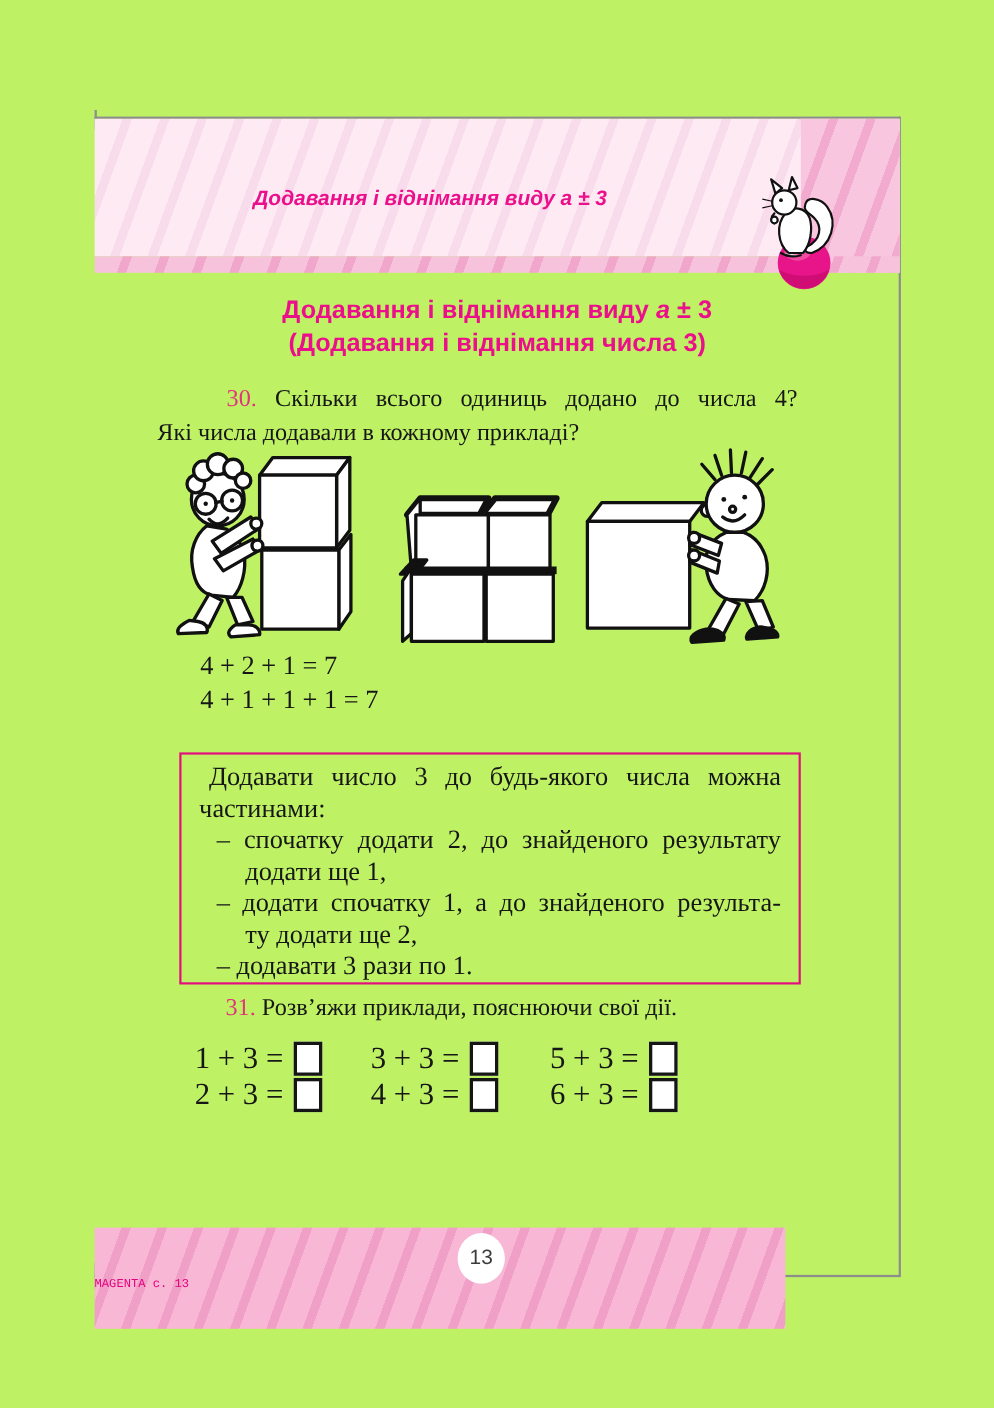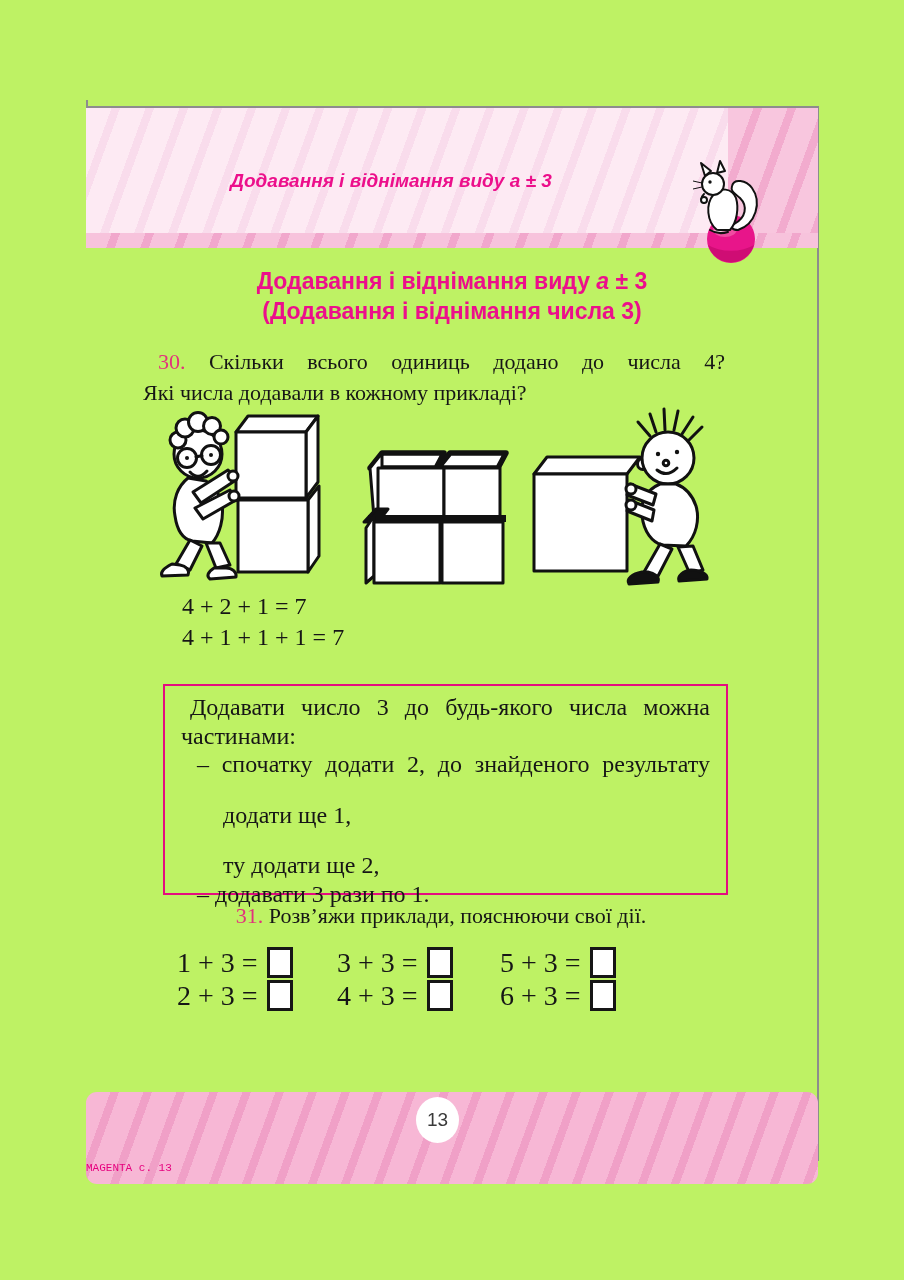--- a/index.html
+++ b/index.html
@@ -21,51 +21,51 @@
     font-family:"Liberation Sans",sans-serif;font-style:italic;font-weight:bold;
     font-size:19px;color:#ec0f8b;}
 
   
   #main-title{left:86px;top:266px;width:732px;text-align:center;
     font-family:"Liberation Sans",sans-serif;font-weight:bold;font-size:23px;
     line-height:30px;color:#ec0f8b;}
   #main-title .var{font-style:italic;}
 
   
-  .ex-num{color:#e2337c;}
+  .ex-num{color:#e2337c;margin-left:48px;}
   #ex30{left:143px;top:346px;width:582px;font-size:22px;line-height:31px;}
   #ex30 .l1{padding-left:15px;text-align:justify;text-align-last:justify;}
   #ex31{left:143px;top:903px;width:582px;font-size:22px;}
-  #ex31 .line{padding-left:14px;text-align:center;}
+  #ex31 .line{padding-left:14px;}
 
   
   #kids-illo{left:148px;top:402px;width:600px;height:195px;}
   #squirrel{left:690px;top:150px;width:88px;height:115px;z-index:5;}
 
   
   #equations{left:182px;top:591px;font-size:24px;line-height:31px;}
 
   
   #rule-box{left:163px;top:684px;width:565px;height:211px;box-sizing:border-box;
     border:2.5px solid #e40d7f;padding:7px 16px 0 16px;font-size:24px;line-height:28.5px;}
   #rule-box .first{text-indent:9px;text-align:justify;text-align-last:justify;}
   #rule-box .dash{padding-left:16px;}
   #rule-box .dash.just{text-align:justify;text-align-last:justify;}
-  #rule-box .cont{padding-left:42px;margin-top:22px;}
+  #rule-box .cont{padding-left:42px;}
 
   
   #problems{left:177px;top:946px;display:grid;grid-template-columns:160px 163px 150px;
     grid-auto-rows:33px;align-items:center;font-size:28px;}
   .pcell{display:flex;align-items:center;}
   .abox{display:inline-block;width:20px;height:25px;border:3px solid #161616;
     background:#fff;margin-left:9px;}
 
   
-  #band-bottom{left:86px;top:1092px;width:732px;height:92px;
-    background:repeating-linear-gradient(110deg,#f7b7d5 0px,#f7b7d5 23px,#f0a0c7 23px,#f0a0c7 31px);border-radius:11px;}
+  #band-bottom{left:86px;top:1116px;width:628px;height:92px;
+    background:repeating-linear-gradient(110deg,#f7b7d5 0px,#f7b7d5 23px,#f0a0c7 23px,#f0a0c7 31px);}
   #page-circle{position:absolute;left:330px;top:5px;width:43px;height:46px;border-radius:50%;
     background:#ffffff;display:flex;align-items:center;justify-content:center;
     font-family:"Liberation Sans",sans-serif;font-size:19px;color:#3a3a3a;}
   #print-mark{left:86px;top:1162px;width:702px;
     font-family:Liberation Mono, monospace;font-size:11px;color:#e6007e;}
 </style>
 </head>
 <body>
 
 <div id="stage">
@@ -192,20 +192,21 @@
   <div class="abs" id="equations">
     <div>4 + 2 + 1 = 7</div>
     <div>4 + 1 + 1 + 1 = 7</div>
   </div>
 
   <div class="abs" id="rule-box">
     <div class="first">Додавати число 3 до будь-якого числа можна</div>
     <div>частинами:</div>
     <div class="dash just">– спочатку додати 2, до знайденого результату</div>
     <div class="cont">додати ще 1,</div>
+    <div class="dash just">– додати спочатку 1, а до знайденого результа-</div>
     <div class="cont">ту додати ще 2,</div>
     <div class="dash">– додавати 3 рази по 1.</div>
   </div>
 
   <div class="abs" id="ex31">
     <div class="line">
       <span class="ex-num">31.</span>
       <span>Розв’яжи приклади, пояснюючи свої дії.</span>
     </div>
   </div>

